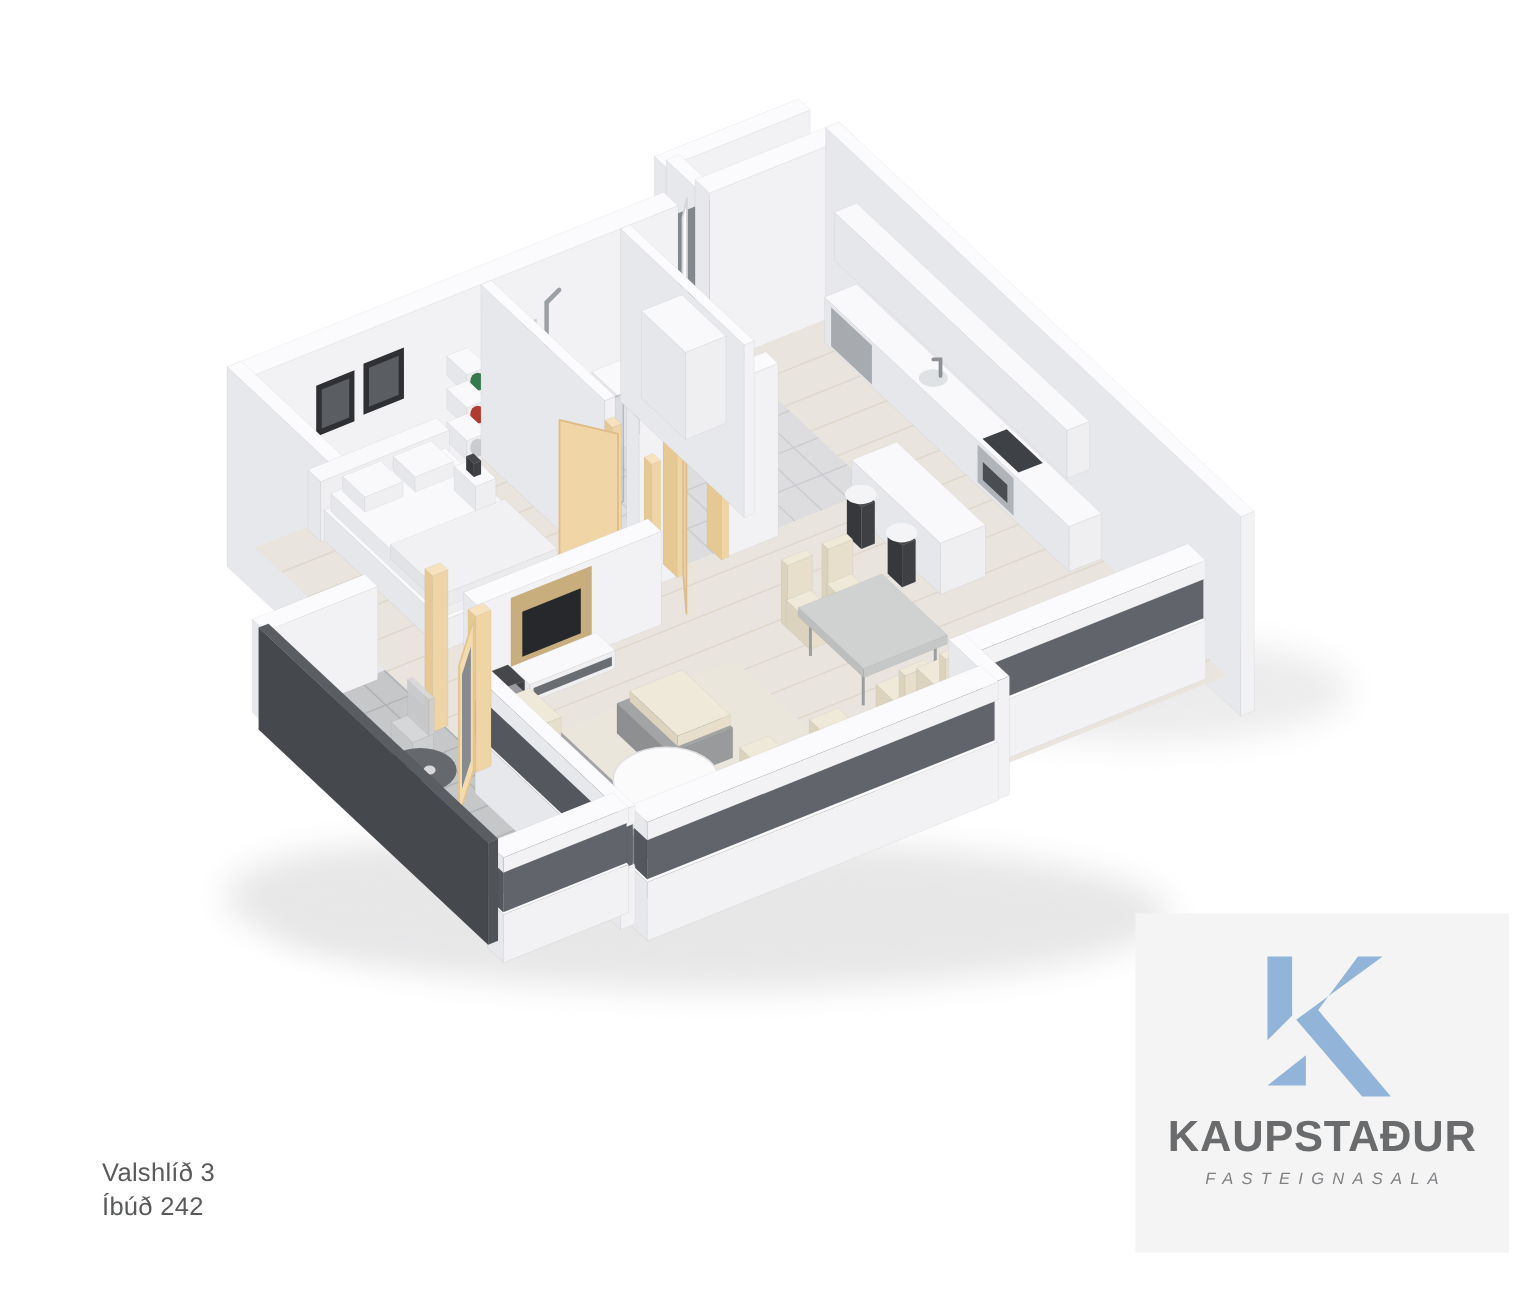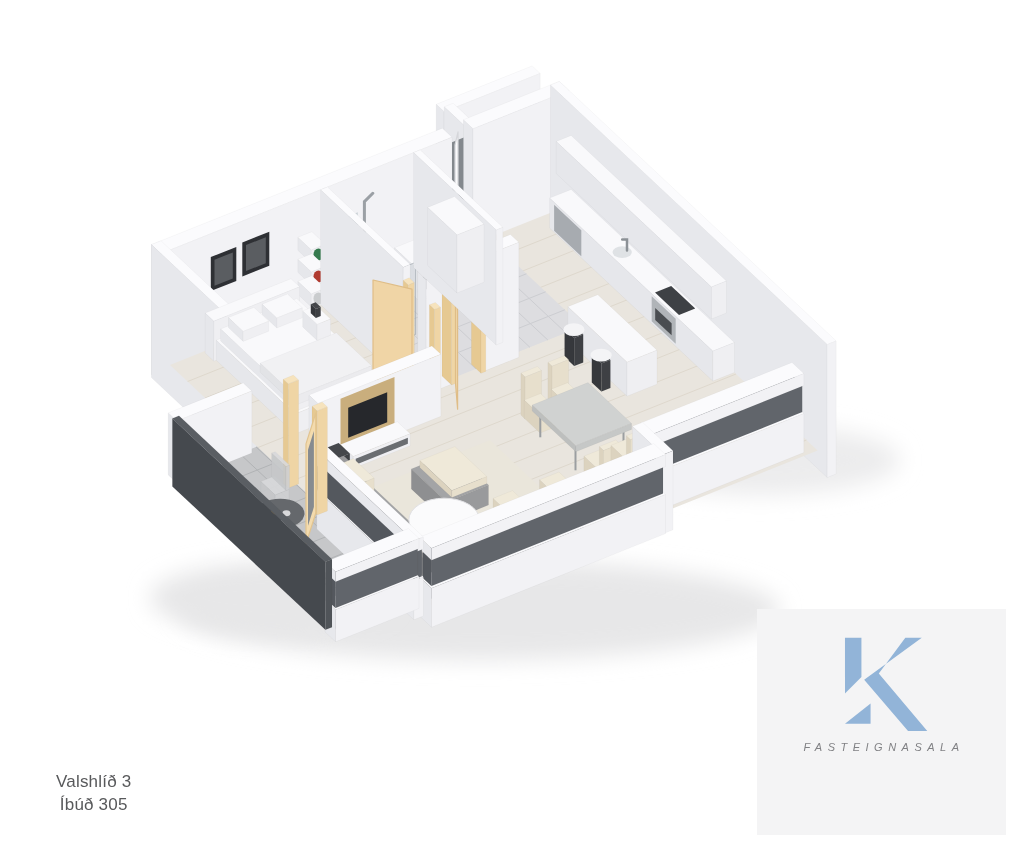--- a/index.html
+++ b/index.html
@@ -1,21 +1,21 @@
 <!DOCTYPE html>
 <html><head>
 <meta charset="utf-8">
 <style>
   html,body{margin:0;padding:0;}
   body{width:1012px;height:867px;background:#ffffff;overflow:hidden;
        font-family:"Liberation Sans", sans-serif;position:relative;}
   .page{position:absolute;inset:0;}
   #plan{position:absolute;left:0;top:0;}
-  .address{position:absolute;left:56px;top:770px;font-size:17px;line-height:1.38;
-           letter-spacing:0.2px;text-align:center;}
+  .address{position:absolute;left:68px;top:770px;font-size:17px;line-height:1.38;
+           letter-spacing:0.2px;}
   .logo-card{position:absolute;left:757px;top:609px;width:249px;height:226px;
              display:flex;flex-direction:column;align-items:center;}
   .klogo{margin-top:21px;width:96px;height:106px;}
   .brand{margin-top:6px;font-size:29px;font-weight:bold;letter-spacing:0.5px;}
   .tagline{margin-top:5px;font-size:11px;letter-spacing:5.5px;padding-left:5px;}
 </style>
 </head>
 <body style="background: rgb(255, 255, 255);">
 
 <div class="page">
@@ -605,24 +605,25 @@
       </g>
       <g>
         <polygon points="172.4,418.4 179.0,415.8 332.0,559.2 325.4,561.8" fill="#5a5e63" stroke="rgba(0,0,0,0.05)" stroke-width="0.6" stroke-linejoin="round"></polygon>
         <polygon points="172.4,418.4 325.4,561.8 325.4,629.8 172.4,486.4" fill="#45494e" stroke="rgba(0,0,0,0.05)" stroke-width="0.6" stroke-linejoin="round"></polygon>
         <polygon points="325.4,561.8 332.0,559.2 332.0,627.2 325.4,629.8" fill="#505459" stroke="rgba(0,0,0,0.05)" stroke-width="0.6" stroke-linejoin="round"></polygon>
       </g>
     </svg>
 
   <div class="address" style="color: rgb(88, 89, 91);">
     <div>Valshlíð 3</div>
-    <div>Íbúð 305</div>
+    <div>Íbúð 242</div>
   </div>
 
   <div class="logo-card" style="background: rgb(244, 244, 245);">
     <svg class="klogo" viewBox="0 0 105 115">
       <polygon class="kfill" points="12,8 30,8 30,51 12,69" fill="#92b4d8"></polygon>
       <polygon class="kfill" points="78,8 96,8 33,54 81,110 102,110 49,47" fill="#92b4d8"></polygon>
       <polygon class="kfill" points="40,80 40,102 12,102" fill="#92b4d8"></polygon>
     </svg>
+    <div class="brand" style="color: rgb(106, 107, 109);">KAUPSTAÐUR</div>
     <div class="tagline" style="color: rgb(128, 129, 132); font-style: italic;">FASTEIGNASALA</div>
   </div>
 </div>
 
 </body></html>

